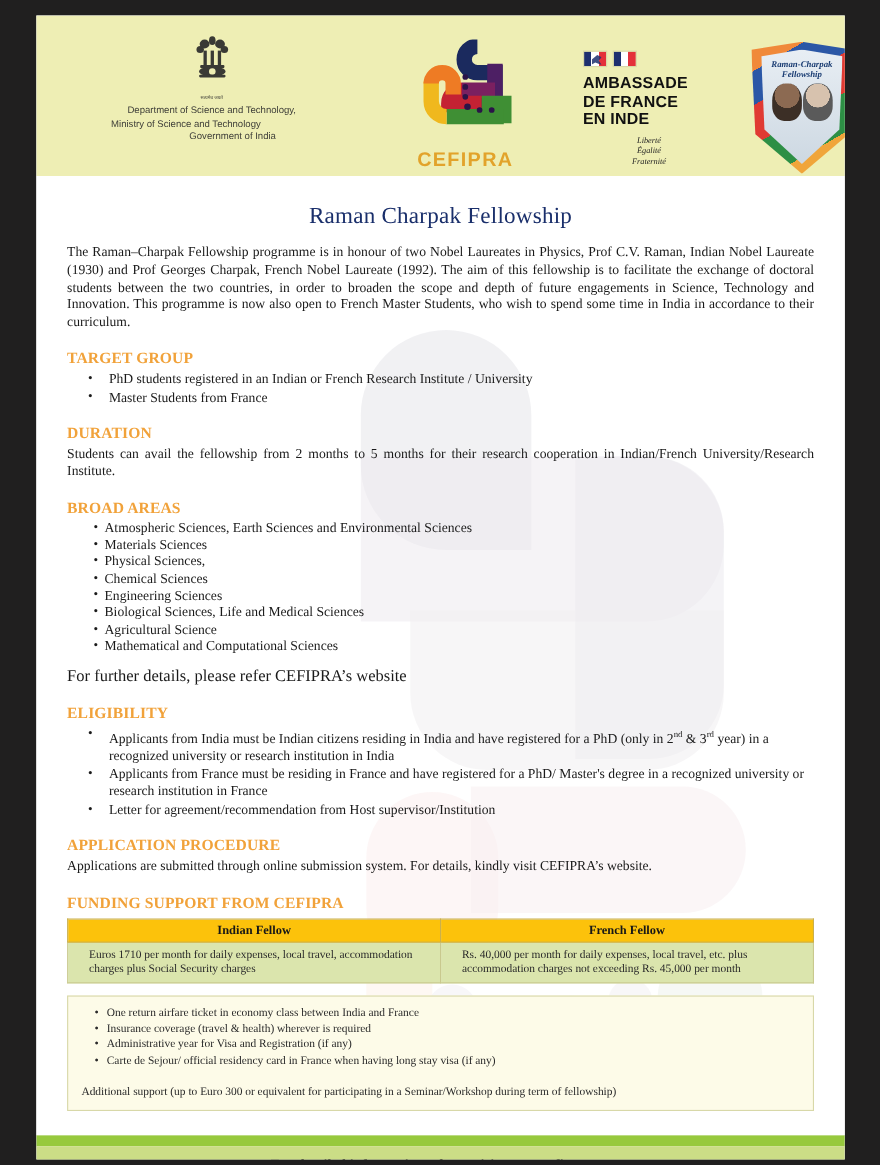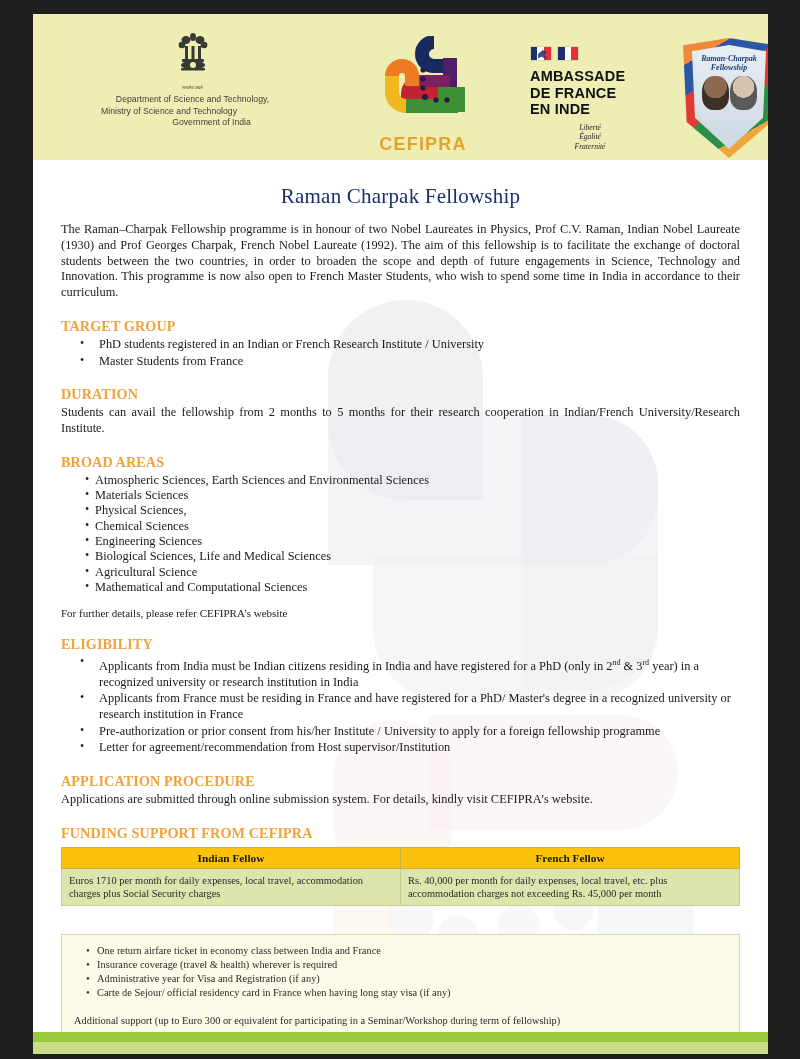--- a/index.html
+++ b/index.html
@@ -156,43 +156,43 @@
   ul.dash li:before {
     content: "\2022"; position: absolute; left: 3px; top: -1px; font-size: 12px; color:#1a1a1a;
   }
   p.plain { margin: 0; font-size: 12.4px; line-height: 15.8px; text-align: justify; color:#1a1a1a; }
   ul.tight { margin: 0; padding: 0 0 0 24px; list-style: none; }
   ul.tight li {
     position: relative; padding-left: 10px;
     font-size: 12.4px; line-height: 15.3px; color:#1a1a1a;
   }
   ul.tight li:before { content:"\2022"; position:absolute; left:0; top:-1px; font-size:12px; }
-  p.afterlist { margin: 12px 0 0 0; font-size: 11px; color:#1a1a1a; }
+  p.afterlist { margin: 12px 0 0 0; font-size: 15px; color:#1a1a1a; }
   p.deadline { margin: 0; font-size: 12.4px; font-weight: bold; color:#1a1a1a; }
   sup { font-size: 8px; vertical-align: super; }
 
   
   table.funding {
     width: 100%; border-collapse: collapse; margin-top: 5px;
     border: 1px solid #c9c98e;
   }
   table.funding th {
     background: #fcc20b; color: #171717;
     font-size: 11.3px; font-weight: bold; text-align: center;
     padding: 4px 0; border: 1px solid #cbb04a;
     font-family: "Liberation Serif", serif;
   }
   table.funding td {
     background: #dbe5ad; color: #2a2a2a;
     font-size: 10.4px; line-height: 13px;
-    padding: 5px 7px; width: 50%;
+    padding: 5px 19px; width: 50%;
     vertical-align: top; border: 1px solid #c9c98e;
   }
   .benefits {
-    margin-top: 28px; border: 1px solid #d8d8a8;
+    margin-top: 11px; border: 1px solid #d8d8a8;
     background: #fdfbe8; padding: 9px 12px 11px 12px;
   }
   .benefits ul { margin:0; padding:0 0 0 12px; list-style:none; }
   .benefits li { position:relative; padding-left:11px; font-size:10.4px; line-height:14.2px; color:#2a2a2a; }
   .benefits li:before { content:"\2022"; position:absolute; left:0; top:-1px; font-size:11px; }
   .benefits .extra { margin-top: 15px; font-size: 10.4px; color:#2a2a2a; }
 
   
   #footer { height: 22px; }
   .foot-band-top { height: 10px; background: #97c93d; }
@@ -337,21 +337,20 @@
         <li>Biological Sciences, Life and Medical Sciences</li>
         <li>Agricultural Science</li>
         <li>Mathematical and Computational Sciences</li>
       </ul>
       <p class="afterlist">For further details, please refer CEFIPRA’s website</p>
 
       <h2 class="sec">ELIGIBILITY</h2>
       <ul class="dash">
         <li><span>Applicants from India must be Indian citizens residing in India and have registered for a PhD (only in 2</span><sup>nd</sup><span> &amp; 3</span><sup>rd</sup><span> year) in a recognized university or research institution in India</span></li>
         <li>Applicants from France must be residing in France and have registered for a PhD/ Master's degree in a recognized university or research institution in France</li>
-        <li>Pre-authorization or prior consent from his/her Institute / University to apply for a foreign fellowship programme</li>
         <li>Letter for agreement/recommendation from Host supervisor/Institution</li>
       </ul>
 
       <h2 class="sec">APPLICATION PROCEDURE</h2>
       <p class="plain">Applications are submitted through online submission system. For details, kindly visit CEFIPRA’s website.</p>
 
       <h2 class="sec">FUNDING SUPPORT FROM CEFIPRA</h2>
       <table class="funding">
         <thead>
           <tr>

